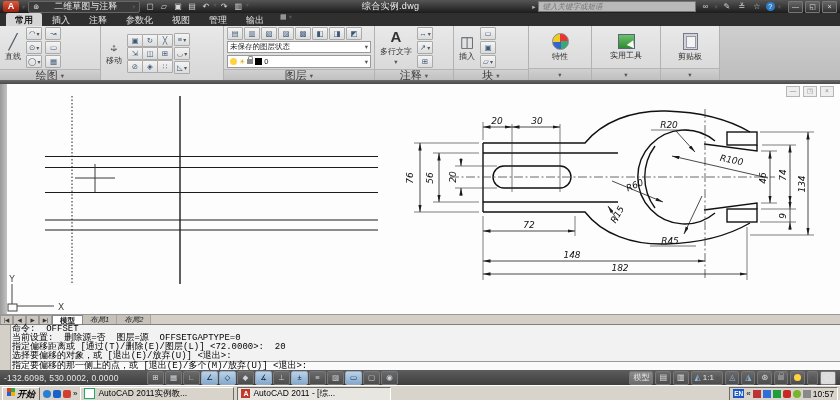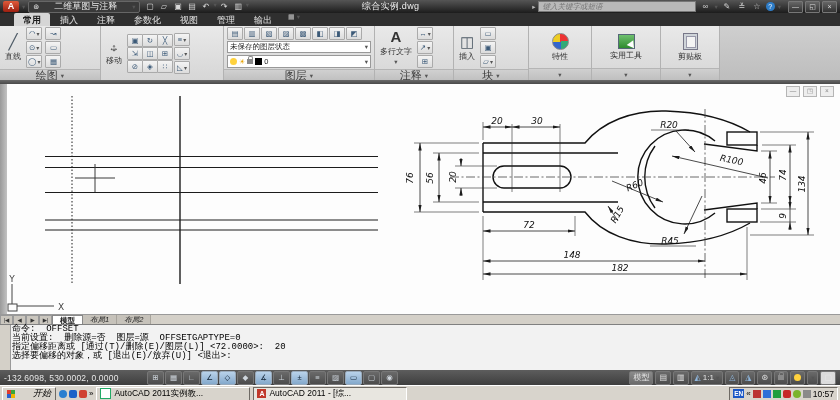--- a/index.html
+++ b/index.html
@@ -23,21 +23,21 @@
     font-style:italic;color:#444;padding:0 3px;font-family:"Liberation Sans",sans-serif}
   .tbar-ic{color:#cfcfcf;font-size:8px;width:12px;text-align:center}
   .help-circ{width:9px;height:9px;border-radius:50%;background:#2e7dc8;color:#fff;
     font-size:7px;text-align:center;line-height:9px}
   .winbtns{display:flex;gap:2px;margin-left:4px}
   .winbtns span{width:13px;height:10px;background:linear-gradient(#666,#333);border:1px solid #777;
     color:#ddd;font-size:7px;text-align:center;line-height:9px;border-radius:1px}
 
   
   .tabrow{top:13px;height:13px;background:#2f2f2f;display:flex;align-items:flex-start;
-    padding-left:14px;font-size:9px;color:#e3e3e3;gap:1px}
+    padding-left:6px;font-size:9px;color:#e3e3e3;gap:1px}
   .rtab{padding:1px 9px 0 9px;display:flex;align-items:center}
   .rtab.active{background:#d6d6d6;color:#1c1c1c;border-radius:2px 2px 0 0;font-weight:bold}
   .tab-extra{margin-left:6px;display:flex;align-items:center;gap:2px;color:#bbb;font-size:7px}
 
   
   .ribbon{top:26px;height:54px;background:#d8d8d8;display:flex}
   .panel{border-right:1px solid #b2b2b2;display:flex;flex-direction:column;
     background:linear-gradient(#e9e9e9,#d6d6d6)}
   .pbody{flex:1;display:flex;align-items:center;padding:1px 3px;gap:3px}
   .pfoot{height:11px;font-size:11px;color:#3b3b3b;text-align:center;line-height:11px;
@@ -121,22 +121,22 @@
   .sright{margin-left:auto;display:flex;align-items:center;gap:2px}
   .sbtn2{height:12px;border:1px solid #777;border-radius:2px;color:#e6e6e6;font-size:8px;
     background:linear-gradient(#6a6a6a,#4c4c4c);display:flex;align-items:center;padding:0 3px;gap:2px}
   .sbtn2.pressed{background:linear-gradient(#8b8b8b,#6b6b6b)}
   .tri{color:#8fb6dc;font-size:8px}
   .bulb{width:7px;height:7px;border-radius:50%;background:#ffd23e;display:inline-block}
 
   
   .taskbar{top:385px;height:15px;background:#d8d4cc;border-top:1px solid #fff;
     display:flex;align-items:center;gap:3px;font-size:9px;color:#000;padding:0 2px}
-  .startbtn{height:12px;display:flex;align-items:center;gap:18px;padding:0 4px;
-    background:#d8d4cc;border:1px solid;border-color:#fff #6e6a64 #6e6a64 #fff;font-weight:normal;font-style:italic}
+  .startbtn{height:12px;display:flex;align-items:flex-start;gap:2px;padding:0 4px;
+    background:#d8d4cc;border:1px solid;border-color:#fff #6e6a64 #6e6a64 #fff;font-weight:bold;font-style:italic}
   .flag{width:8px;height:8px;display:grid;grid-template-columns:4px 4px;grid-auto-rows:4px}
   .flag i{display:block}
   .ql{display:flex;align-items:center;gap:2px}
   .qlic{width:8px;height:8px;border-radius:2px;display:inline-block}
   .taskbtn{width:146px;height:12px;display:flex;align-items:center;gap:3px;padding:0 3px;
     background:#d8d4cc;border:1px solid;border-color:#fff #6e6a64 #6e6a64 #fff;
     white-space:nowrap;overflow:hidden;font-size:8.5px}
   .taskbtn.active{border-color:#6e6a64 #fff #fff #6e6a64;background:#e8e6e0}
   .tdoc{width:9px;height:9px;background:#fff;border:1px solid #2a6;flex:none}
   .tacad{width:9px;height:9px;background:#c0392b;color:#fff;font-size:7px;font-weight:bold;
@@ -526,20 +526,21 @@
       <span>布局2</span>
     </div>
 </div>
 
 <div class="band cmd">
   <div class="gutter"></div>
   <div class="cmdline">命令:  OFFSET</div>
   <div class="cmdline">当前设置:  删除源=否  图层=源  OFFSETGAPTYPE=0</div>
   <div class="cmdline">指定偏移距离或 [通过(T)/删除(E)/图层(L)] &lt;72.0000&gt;:  20</div>
   <div class="cmdline">选择要偏移的对象，或 [退出(E)/放弃(U)] &lt;退出&gt;:</div>
+  <div class="cmdline prompt">指定要偏移的那一侧上的点，或 [退出(E)/多个(M)/放弃(U)] &lt;退出&gt;:</div>
 </div>
 
 <div class="band status">
   <span class="coords">-132.6098, 530.0002, 0.0000</span>
   <span class="tgl">⊞</span>
   <span class="tgl">▦</span>
   <span class="tgl">∟</span>
   <span class="tgl on">∠</span>
   <span class="tgl on">◇</span>
   <span class="tgl">◆</span>

